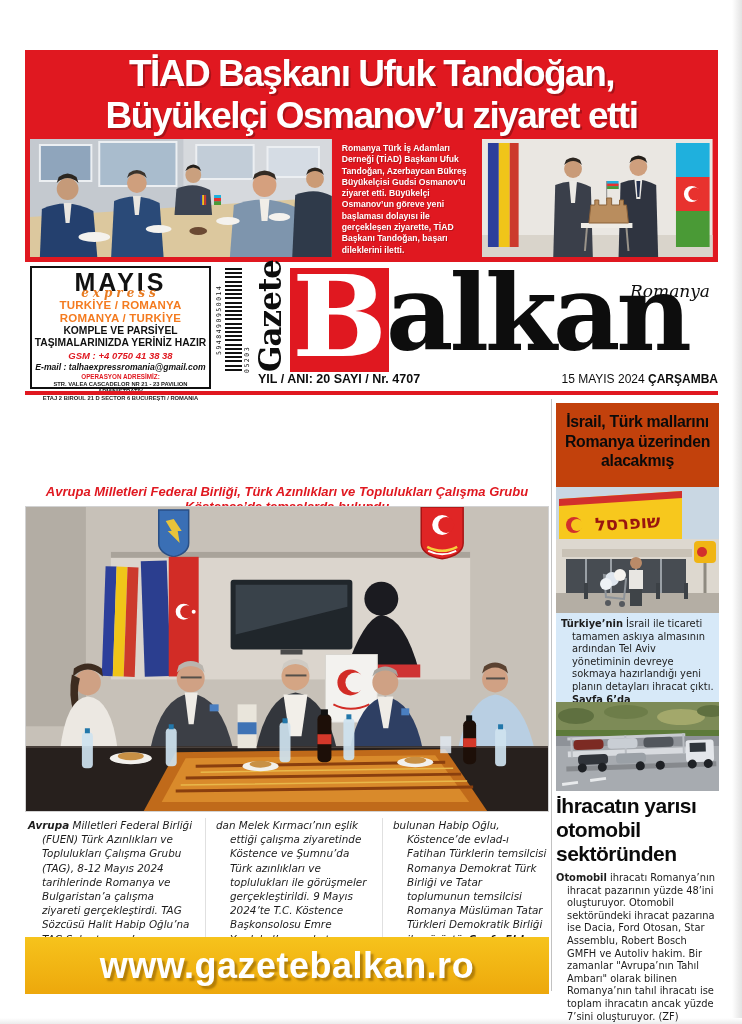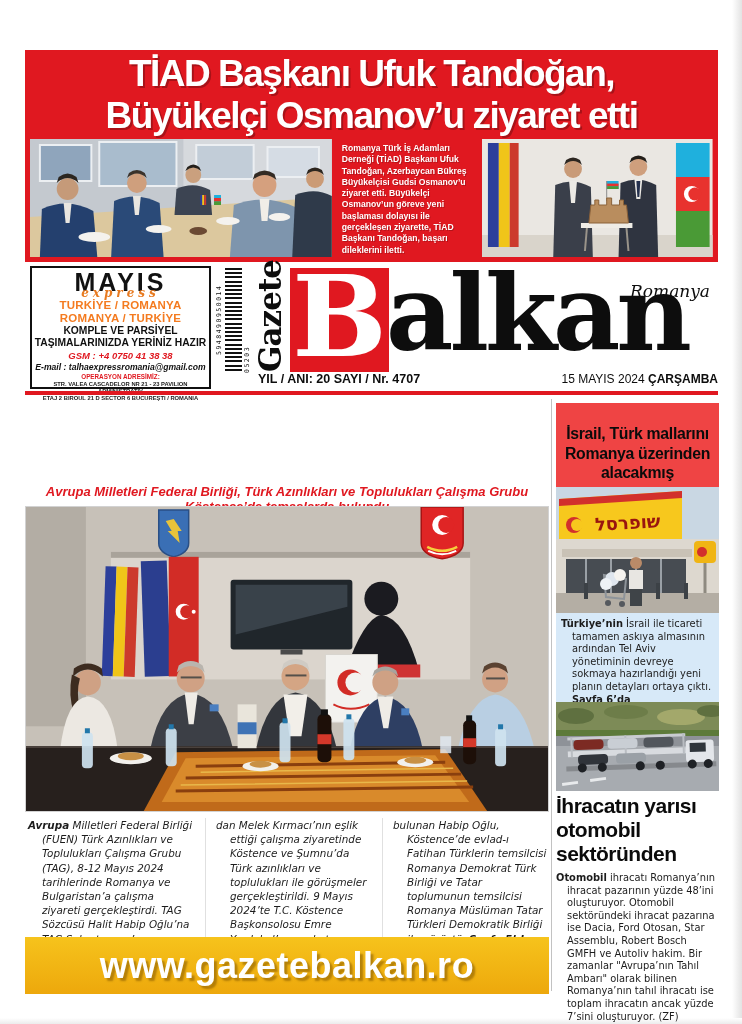--- a/index.html
+++ b/index.html
@@ -55,21 +55,21 @@
   .main-photo { left:25px; top:506px; width:524px; height:306px; border:1px solid #d2d2d2; overflow:hidden; }
   .body-cols { left:28px; top:818px; width:521px; display:flex; }
   .body-col { width:166px; font-family:"DejaVu Sans", sans-serif; font-style:italic; font-size:10.4px; line-height:14.2px; color:#1c1c1c; padding-left:14px; text-indent:-14px; }
   .body-col + .body-col { margin-left:11px; border-left:1px solid #e0e0e0; padding-left:24px; }
   .body-col b.lead { font-style:italic; }
   .footer-banner { left:25px; top:937px; width:524px; height:57px; background:linear-gradient(#f6c31c,#eda80c); display:flex; align-items:center; justify-content:center; }
   .footer-url { color:#fff; font-weight:800; font-size:36px; letter-spacing:0.5px; text-shadow:3px 3px 2px rgba(130,85,0,0.55); }
 
   
   .divider-v { left:551px; top:399px; width:1px; height:592px; background:#c2c2c2; }
-  .sb-box1 { left:556px; top:403px; width:163px; height:84px; background:#ef4444; text-align:center; padding-top:21px; }
+  .sb-box1 { left:556px; top:403px; width:163px; height:84px; background:#c2410c; text-align:center; padding-top:9px; }
   .sb-head1 { font-weight:800; font-size:15.8px; line-height:19.5px; letter-spacing:-0.3px; color:#0b0b0b; }
   .sb-photo1 { left:556px; top:487px; width:163px; height:126px; overflow:hidden; }
   .sb-text1 { left:556px; top:613px; width:163px; height:89px; background:#d7e9f8; padding:5px 5px 0 5px; }
   .sb-text1 .txt, .sb-text2 .txt { font-family:"DejaVu Sans", sans-serif; font-size:9.9px; line-height:12.6px; color:#1c1c1c; padding-left:11px; text-indent:-11px; }
   .sb-photo2 { left:556px; top:702px; width:163px; height:89px; overflow:hidden; }
   .sb-head2 { left:556px; top:794px; width:163px; text-align:left; font-weight:800; font-size:21px; line-height:24px; letter-spacing:-0.5px; color:#0b0b0b; }
   .sb-text2 { left:556px; top:872px; width:163px; }
 </style>
 </head>
 <body>
@@ -383,21 +383,21 @@
     </g>
     <g fill="#3c4146">
       <rect x="28" y="96" width="4" height="16"></rect>
         <rect x="100" y="96" width="4" height="16"></rect>
         <rect x="128" y="96" width="4" height="16"></rect>
     </g>
   </svg>
 </div>
 
 <div class="abs sb-text1">
-  <div class="txt"><b>Türkiye’nin</b><span> İsrail ile ticareti tamamen askıya almasının ardından Tel Aviv yönetiminin devreye sokmaya hazırlandığı yeni planın detayları ortaya çıktı. </span><b>Sayfa 6’da</b></div>
+  <div class="txt"><b>Türkiye’nin</b><span> İsrail ile ticareti tamamen askıya almasının ardından Tel Aviv yönetiminin devreye sokmaya hazırlandığı yeni planın detayları ihracat çıktı. </span><b>Sayfa 6’da</b></div>
 </div>
 
 <div class="abs sb-photo2 photo-fill">
   <svg viewBox="0 0 163 89" preserveAspectRatio="none">
     <rect width="163" height="89" fill="#a7abb0"></rect>
     <rect width="163" height="28" fill="#7d8b57"></rect>
     <ellipse cx="20" cy="14" rx="18" ry="8" fill="#5f7040"></ellipse>
       <ellipse cx="70" cy="10" rx="22" ry="7" fill="#6d7d49"></ellipse>
     <ellipse cx="125" cy="15" rx="24" ry="8" fill="#a3a86b"></ellipse>
       <ellipse cx="155" cy="9" rx="14" ry="6" fill="#5f7040"></ellipse>

